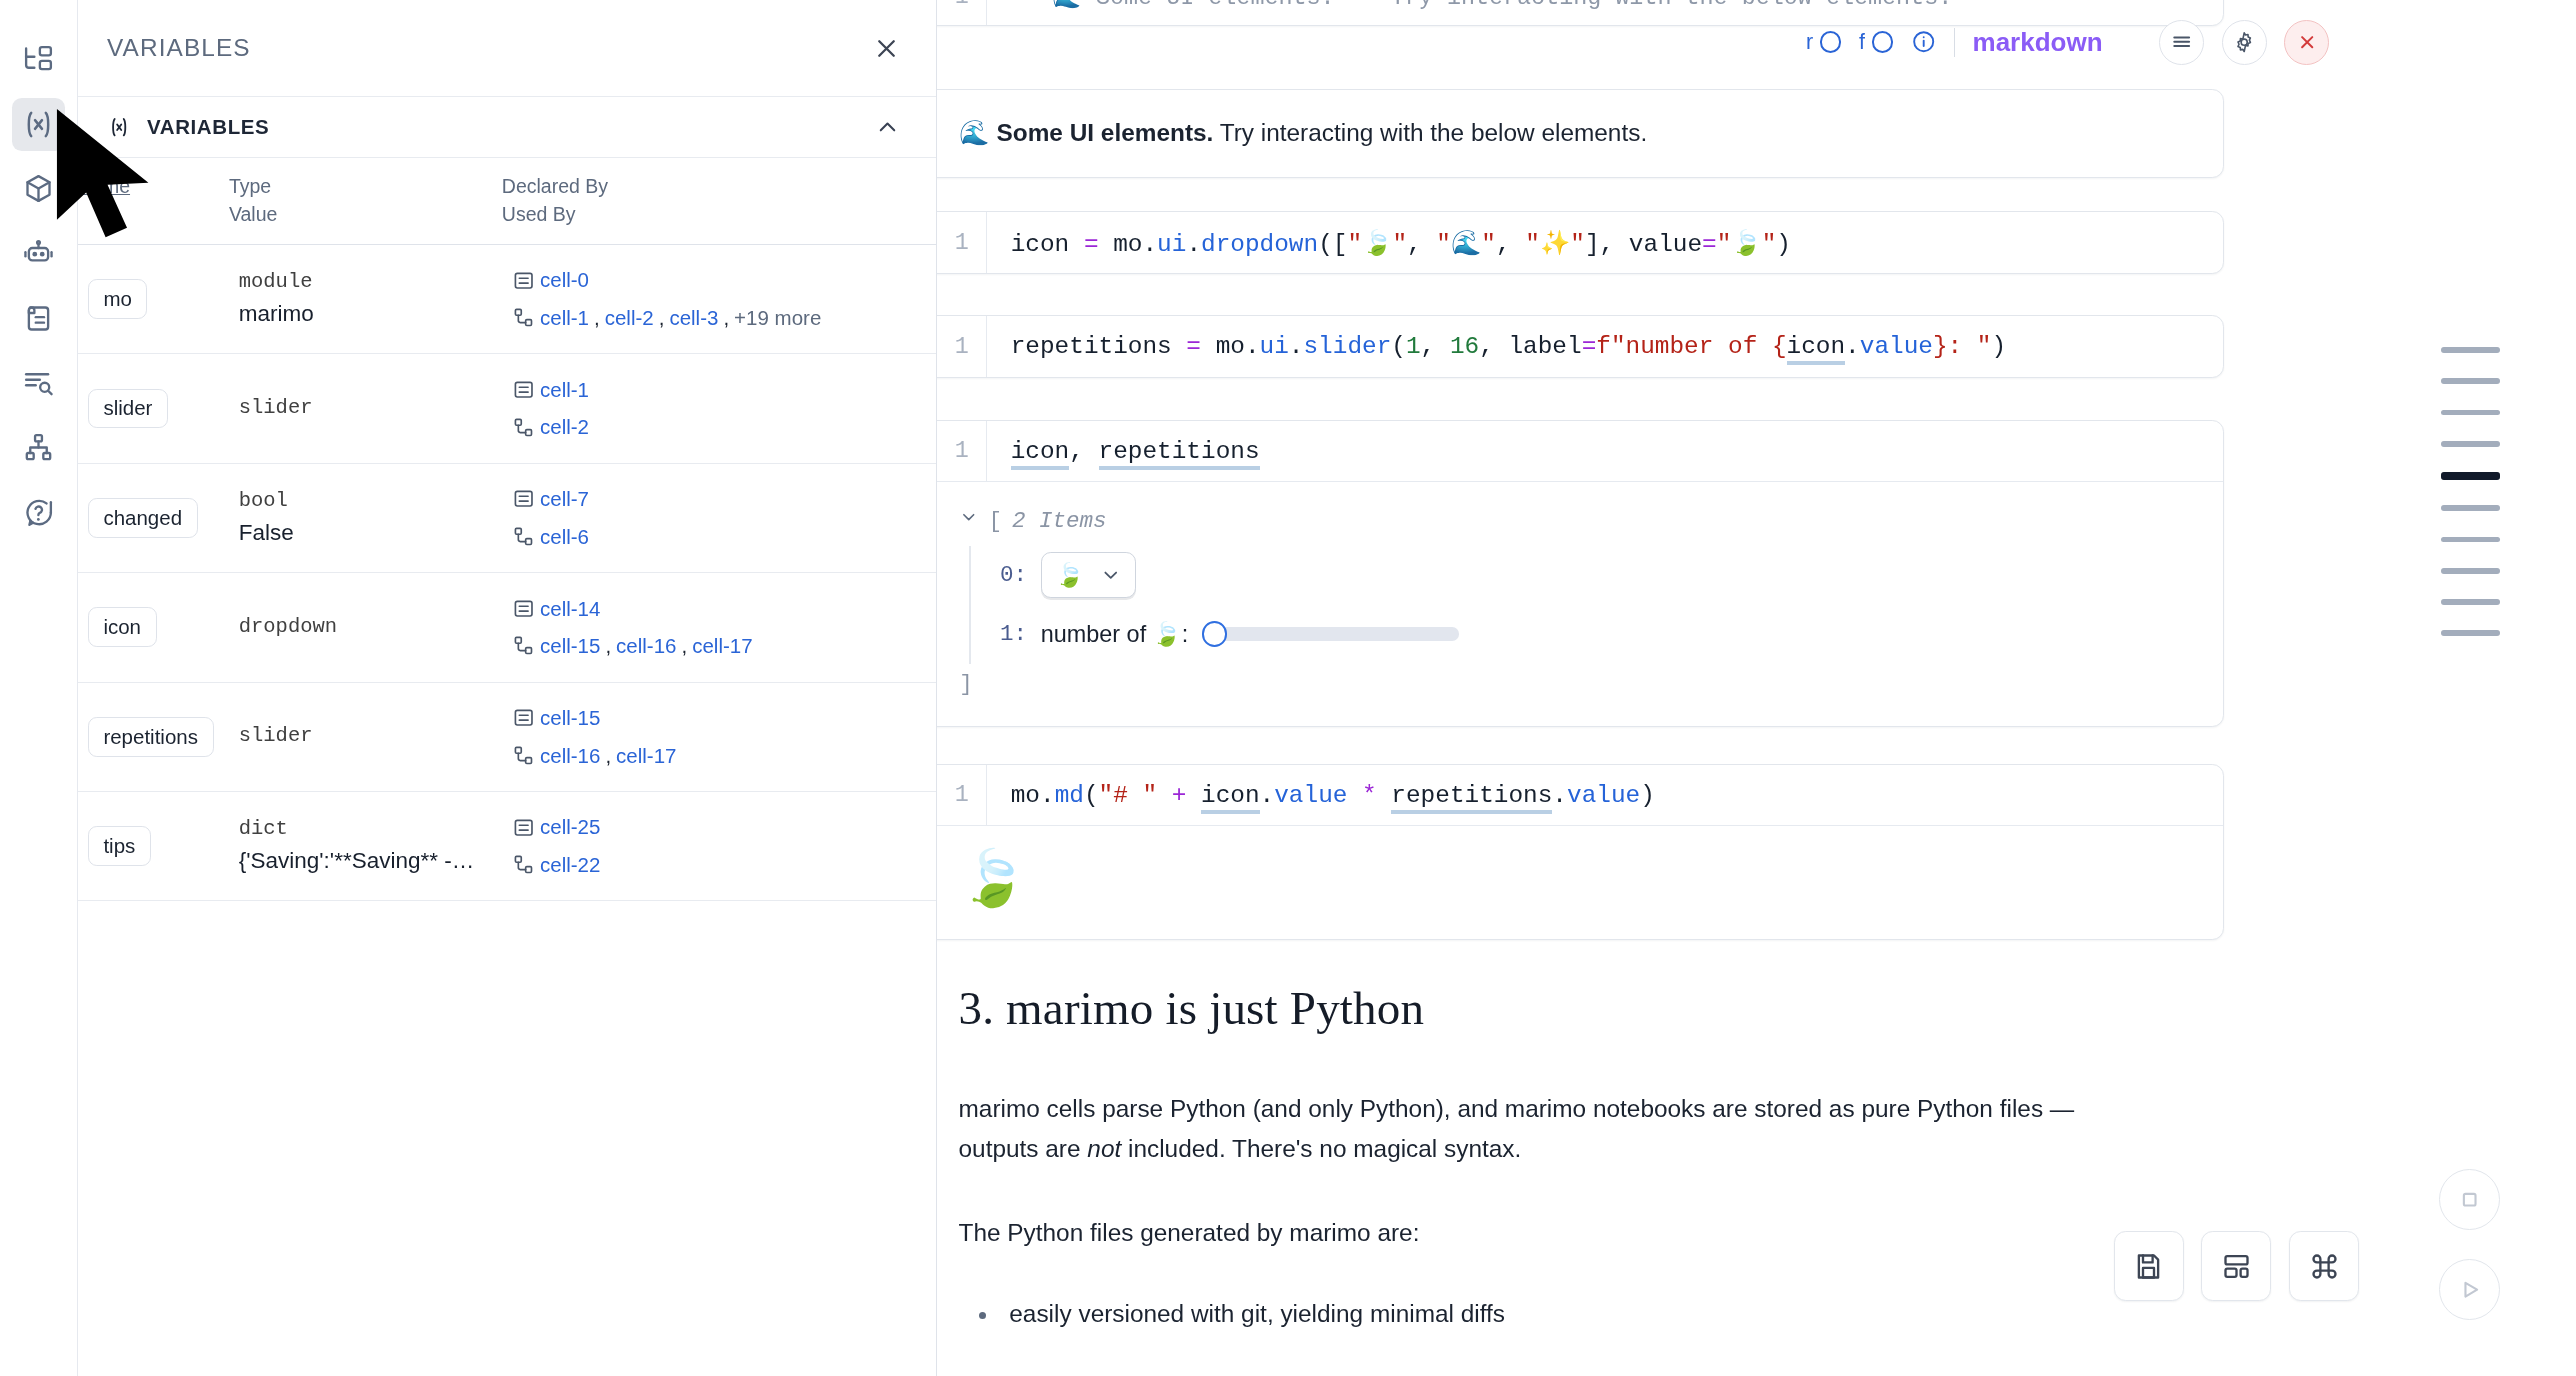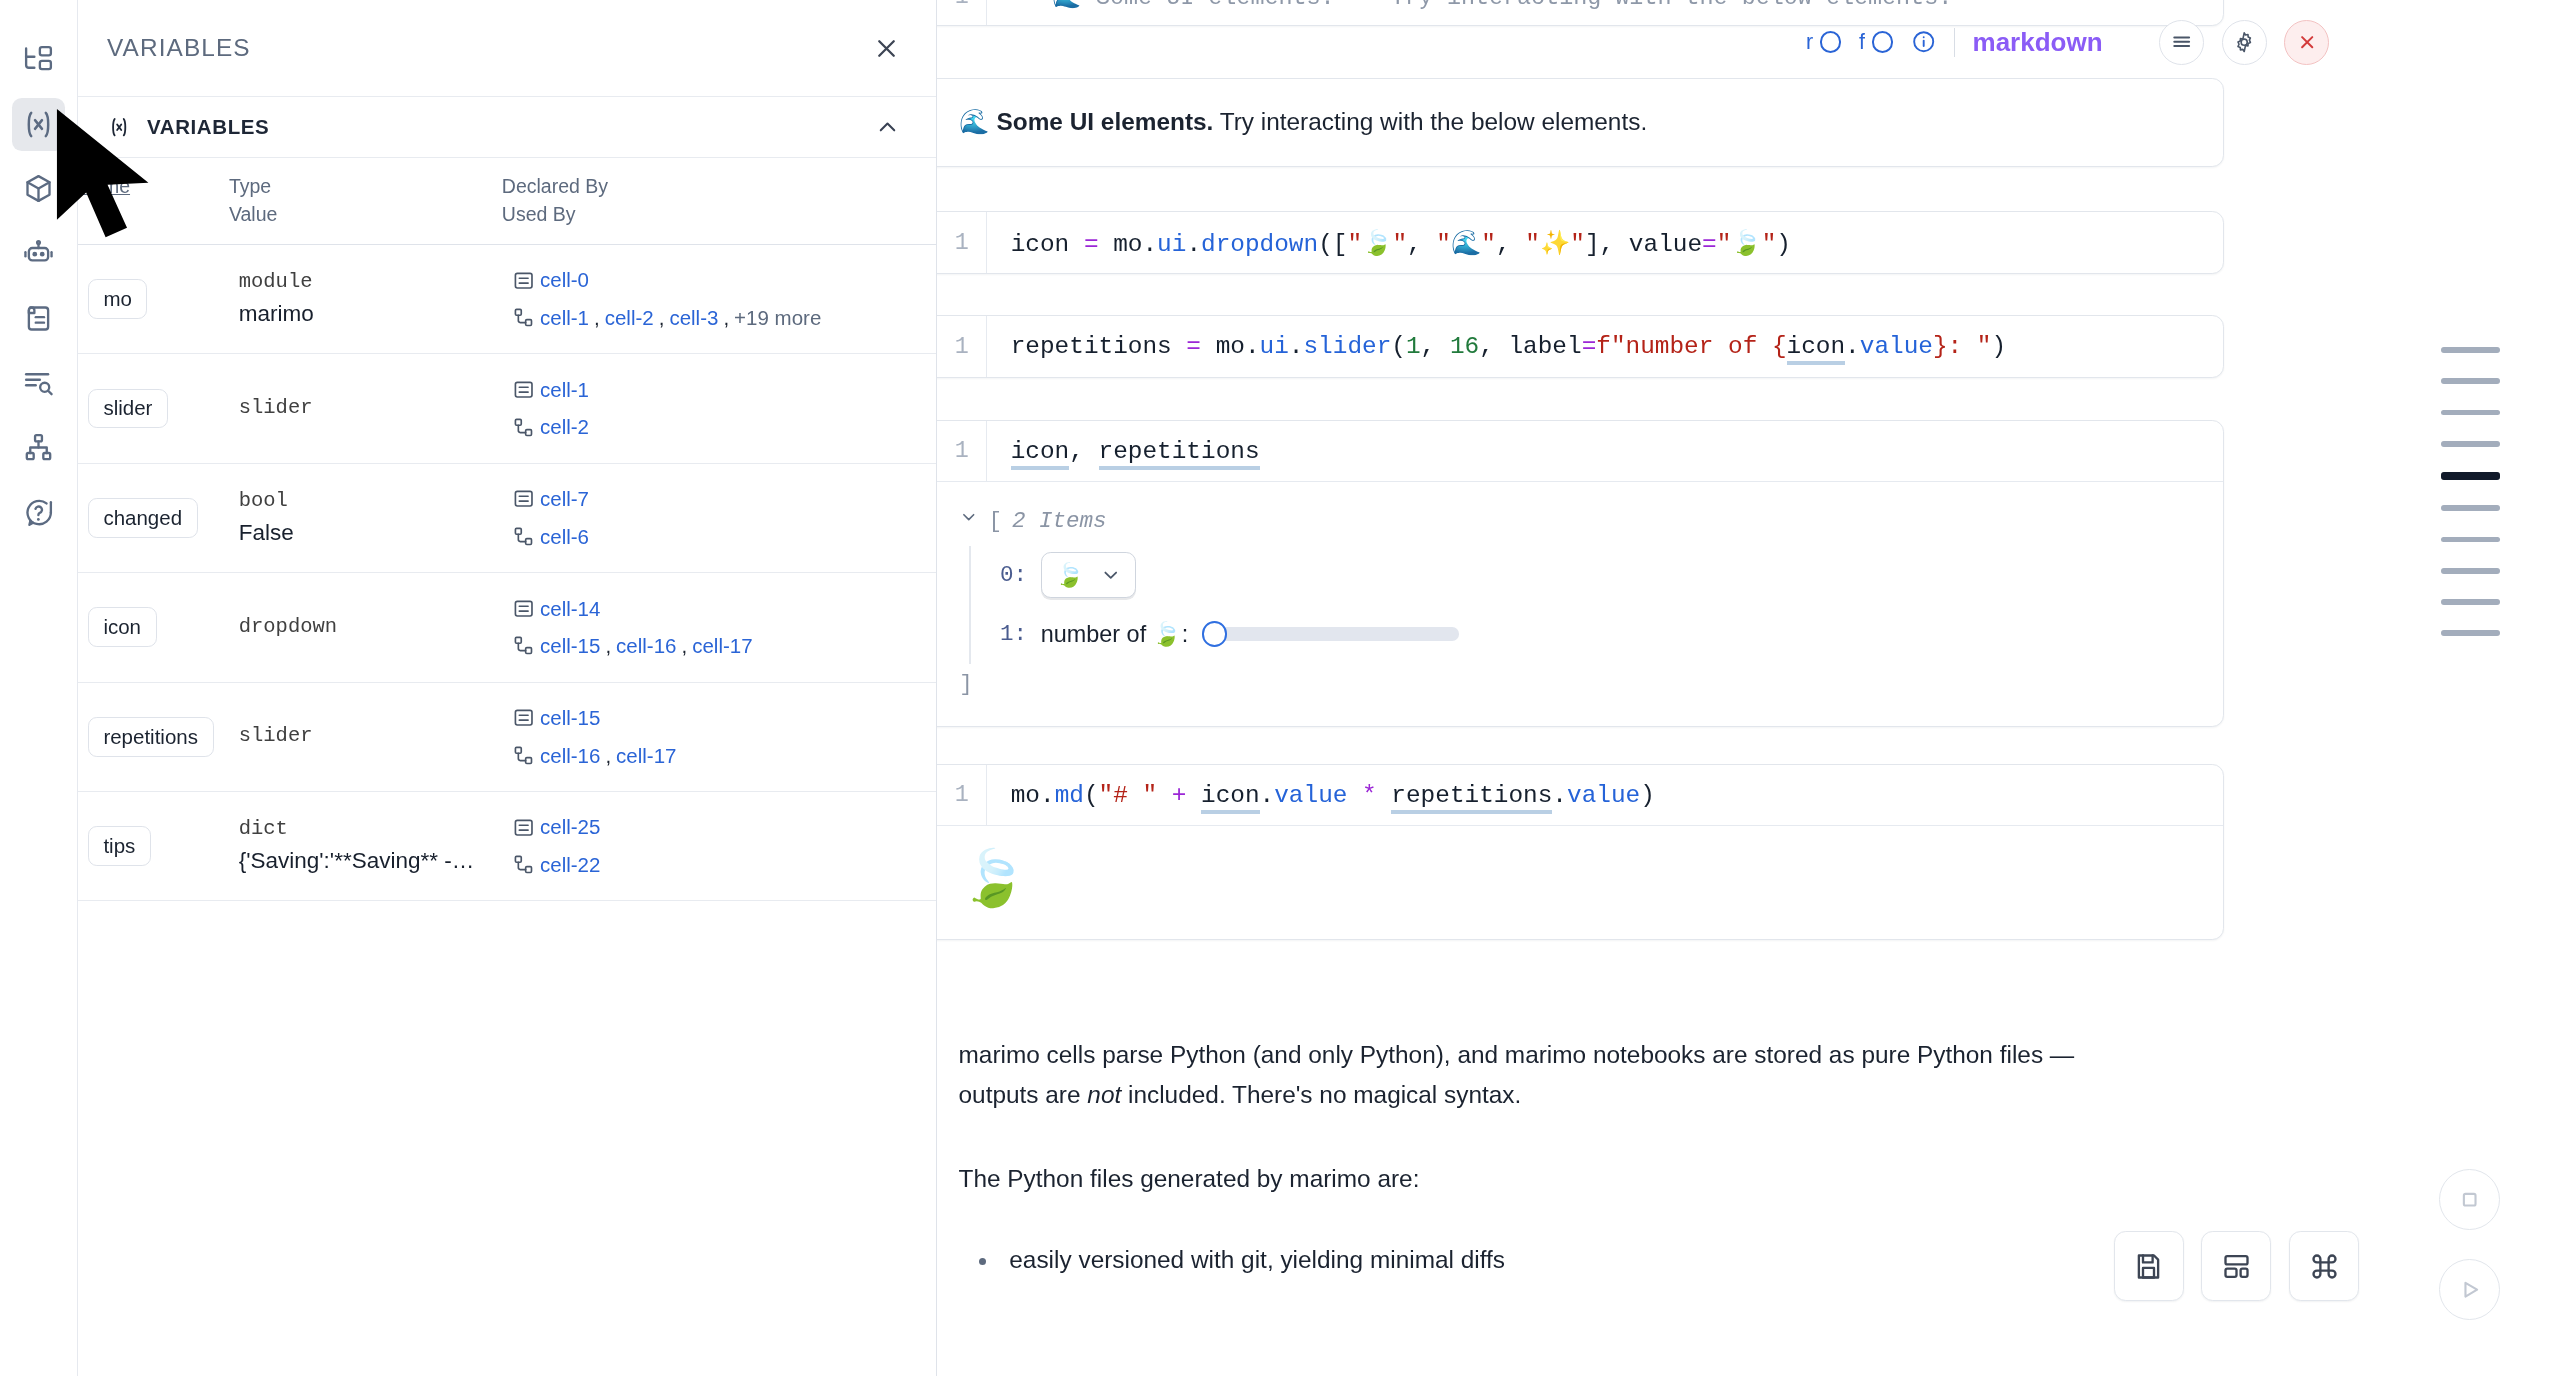--- a/index.html
+++ b/index.html
@@ -587,21 +587,21 @@
           <path d="M12 2.8l1.3 2.1 2.4-.5.2 2.4 2.2 1-1 2.2 1 2.2-2.2 1-.2 2.4-2.4-.5L12 21.2l-1.3-2.1-2.4.5-.2-2.4-2.2-1 1-2.2-1-2.2 2.2-1 .2-2.4 2.4.5z"></path>
         </svg>
       </span>
       <span class="rbtn danger">
         <svg width="24.4" height="24.4" viewBox="0 0 24 24" fill="none" stroke="currentColor" stroke-width="2" stroke-linecap="round">
             <path d="M7 7l10 10M17 7L7 17"></path>
           </svg>
       </span>
     </div>
 
-    <div class="cellwrap" style="left:-11.7px; top:78px; width:1299px;">
+    <div class="cellwrap" style="left:-11.7px; top:89px; width:1299px;">
       <div class="cellbox">
         <div class="mdcell">
           <span>🌊</span>
           <b>Some UI elements.</b>
           <span>Try interacting with the below elements.</span>
         </div>
       </div>
     </div>
 
     <div class="cellwrap" style="left:-11.7px; top:211px; width:1299px;">
@@ -668,20 +668,21 @@
       <div class="cellbox">
         <div class="codeline" style="border-bottom:1px solid #e6eaf0;">
           <div class="gutter">1</div>
           <div class="codetext" id="code-3"><span class="t-mod">mo</span><span class="t-punc">.</span><span class="t-fn">md</span><span class="t-punc">(</span><span class="t-str">"# "</span><span class="t-op"> + </span><span class="t-var ul-ref">icon</span><span class="t-punc">.</span><span class="t-attr">value</span><span class="t-op"> * </span><span class="t-var ul-ref">repetitions</span><span class="t-punc">.</span><span class="t-attr">value</span><span class="t-punc">)</span></div>
         </div>
         <div style="padding:25.4px 33px 33px 33px; font-size:55px; line-height:1;">🍃</div>
       </div>
     </div>
 
     <div style="position:absolute; left:21.5px; top:981px; width:1260px;">
+      <div class="h2">3. marimo is just Python</div>
       <div class="para" style="margin-top:54px;">
         <span>marimo cells parse Python (and only Python), and marimo notebooks are stored as pure Python files — outputs are </span><i>not</i><span> included. There's no magical syntax.</span>
       </div>
       <div class="para" style="margin-top:45px;">The Python files generated by marimo are:</div>
       <ul class="bullets" style="margin-top:41px;" id="bullets">
           <li>easily versioned with git, yielding minimal diffs</li>
         </ul>
     </div>
 
     <div class="minimap" id="minimap">

